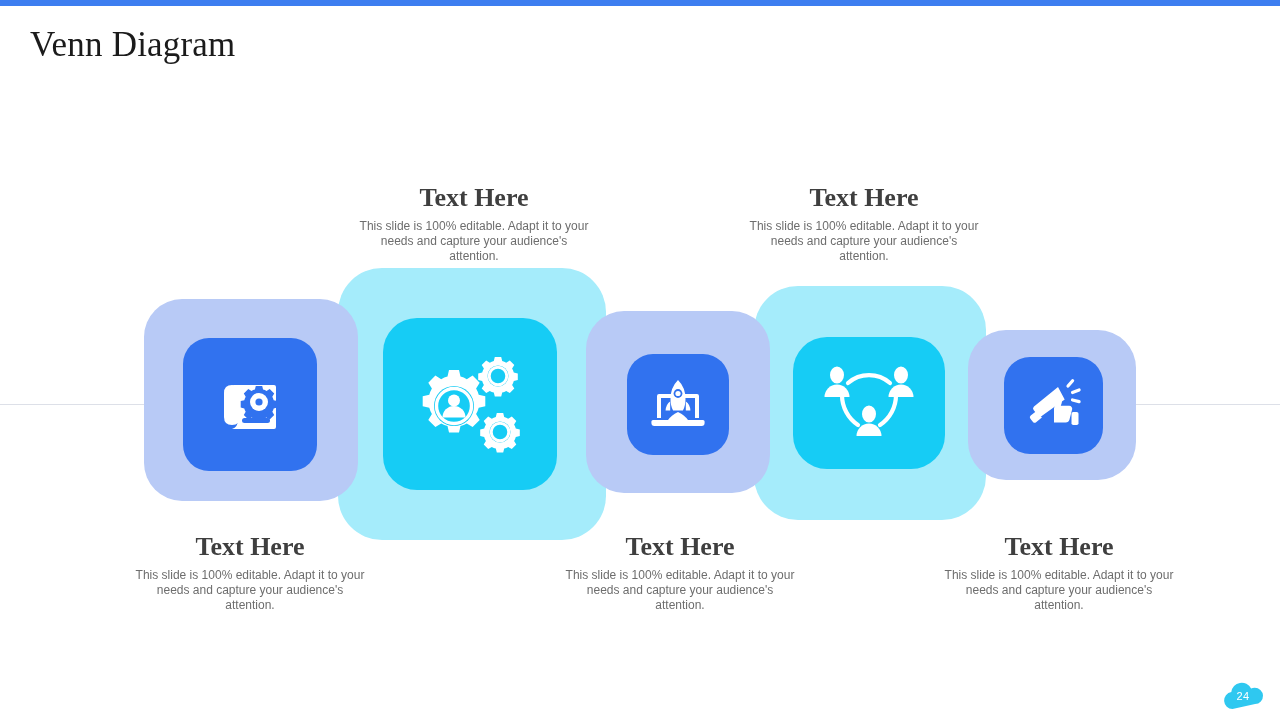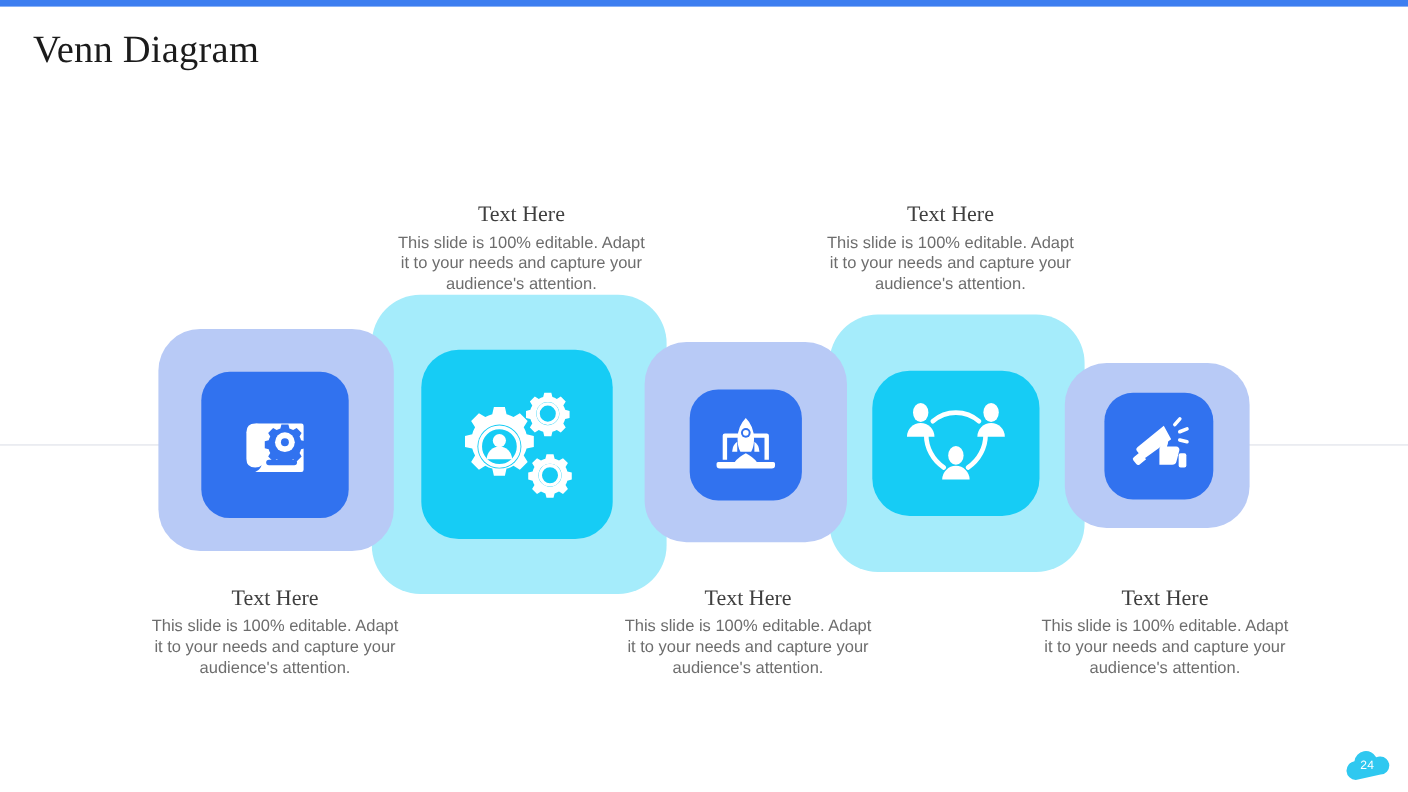--- a/index.html
+++ b/index.html
@@ -87,29 +87,29 @@
 
   .tile svg { display: block; }
 
   
   .txt {
     position: absolute;
     text-align: center;
   }
   .txt .head {
     font-family: "Liberation Serif", "DejaVu Serif", serif;
-    font-size: 20px;
-    font-weight: 400;
+    font-size: 26px;
+    font-weight: 700;
     color: #3f3f3f;
     margin: 0 0 6px 0;
     line-height: 1.1;
   }
   .txt .body {
     font-family: "Liberation Sans", sans-serif;
-    font-size: 15px;
+    font-size: 12px;
     color: #6d6d6d;
     line-height: 1.26;
     margin: 0;
   }
 
   
   .page-badge {
     position: absolute;
     left: 1222px;
     top: 681px;

